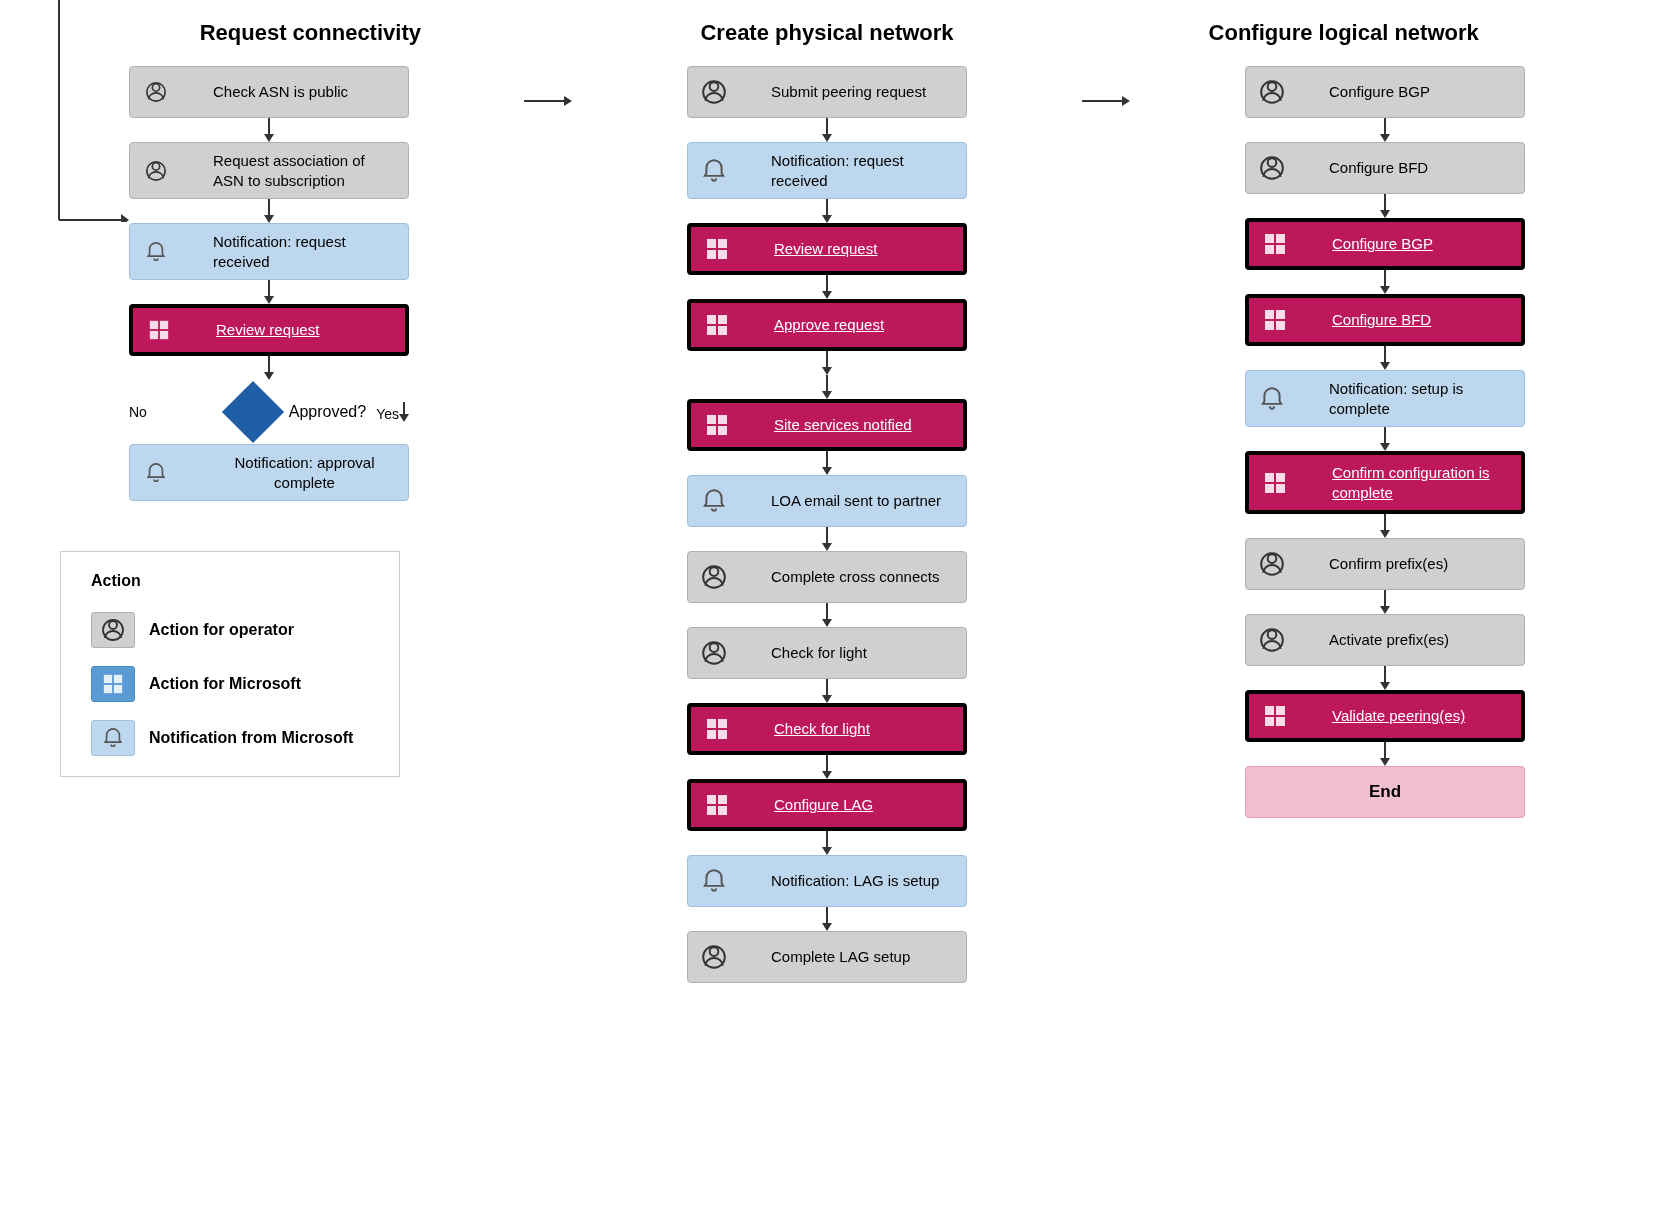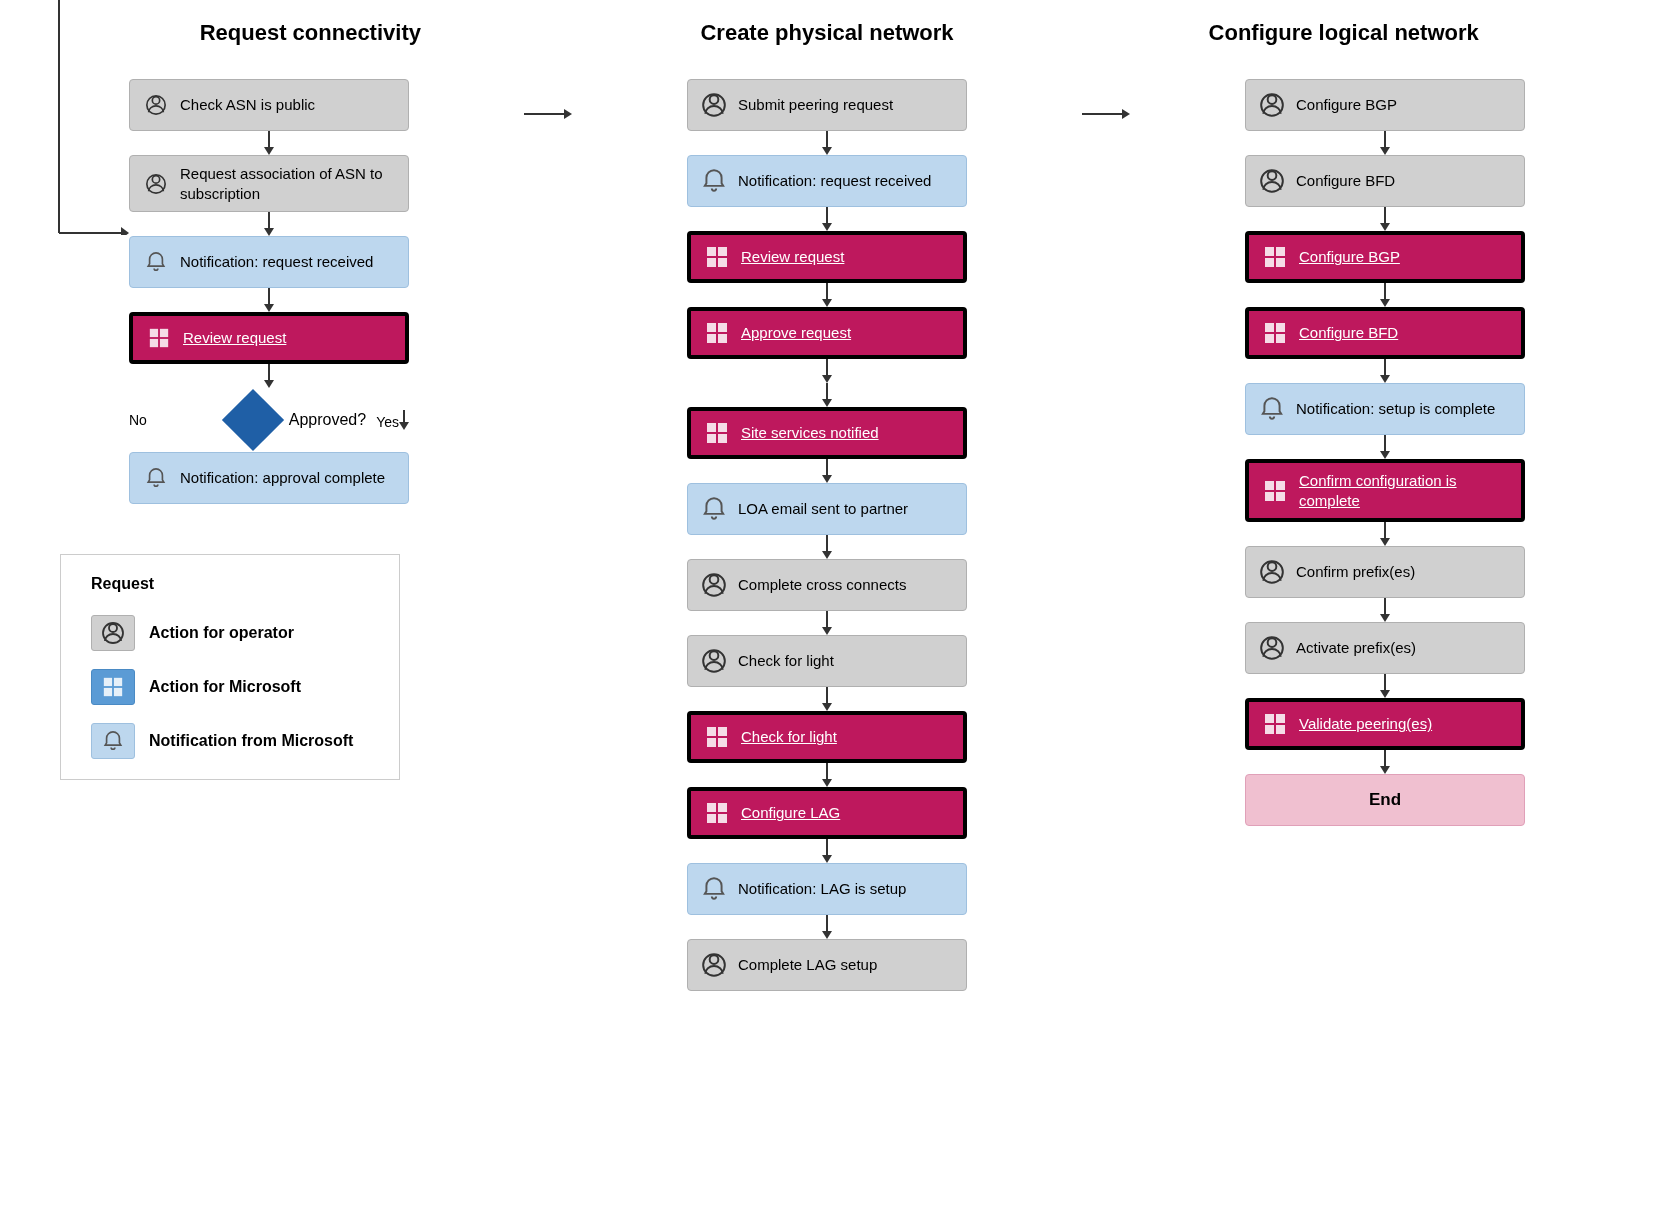--- a/index.html
+++ b/index.html
@@ -14,21 +14,21 @@
 
     .diagram-container {
       display: flex;
       flex-direction: column;
       width: 100%;
     }
 
     .columns-header {
       display: flex;
       justify-content: space-around;
-      margin-bottom: 33px;
+      margin-bottom: 20px;
       padding: 0 40px;
       gap: 16px;
     }
 
     .col-header {
       font-size: 22px;
       font-weight: 700;
       text-align: center;
       flex: 1;
     }
@@ -37,20 +37,21 @@
     .node {
       display: flex;
       align-items: center;
       width: 280px;
       min-height: 52px;
       border-radius: 4px;
       padding: 8px 12px;
       position: relative;
       font-size: 15px;
       line-height: 1.3;
+      gap: 33px;
     }
 
     .node-gray {
       background: #d0d0d0;
       border: 1px solid #b0b0b0;
     }
 
     .node-blue {
       background: #be185d;
       border: 4px solid #000000;
@@ -338,33 +339,33 @@
         </div>
 
         <div style="font-size:14px;margin-top:4px;">Yes</div>
         <div class="arrow" style="height:20px;">
             <div class="arrow-line"></div>
             <div class="arrow-head"></div>
           </div>
       </div>
 
       <div class="flow-item">
-        <div class="node node-lightblue" style="text-align:left;justify-content:center;">
+        <div class="node node-lightblue" style="text-align:center;justify-content:center;">
           <div class="node-icon icon-bell">
             <svg width="26" height="26" viewBox="0 0 24 24">
                 <path d="M12 2a7 7 0 0 0-7 7v5l-1.5 2.5h17L19 14V9a7 7 0 0 0-7-7z" fill="none" stroke="#555" stroke-width="1.8"></path>
                 <path d="M10 19a2 2 0 0 0 4 0" fill="none" stroke="#555" stroke-width="1.8"></path>
               </svg>
           </div>
           <div class="node-text">Notification: approval complete</div>
         </div>
       </div>
 
       <div class="legend" style="margin-top:50px;align-self:flex-start;">
-        <div class="legend-title">Request</div>
+        <div class="legend-title">Action</div>
         <div class="legend-item">
           <div class="legend-icon-box gray">
             <svg width="24" height="24" viewBox="0 0 24 24">
                 <circle cx="12" cy="7" r="4" fill="none" stroke="#333" stroke-width="1.8"></circle>
                 <path d="M4 20c0-4 3.6-7 8-7s8 3 8 7" fill="none" stroke="#333" stroke-width="1.8"></path>
                 <circle cx="12" cy="12" r="10" fill="none" stroke="#333" stroke-width="1.8"></circle>
               </svg>
           </div>
           <span class="legend-label">Action for operator</span>
         </div>

